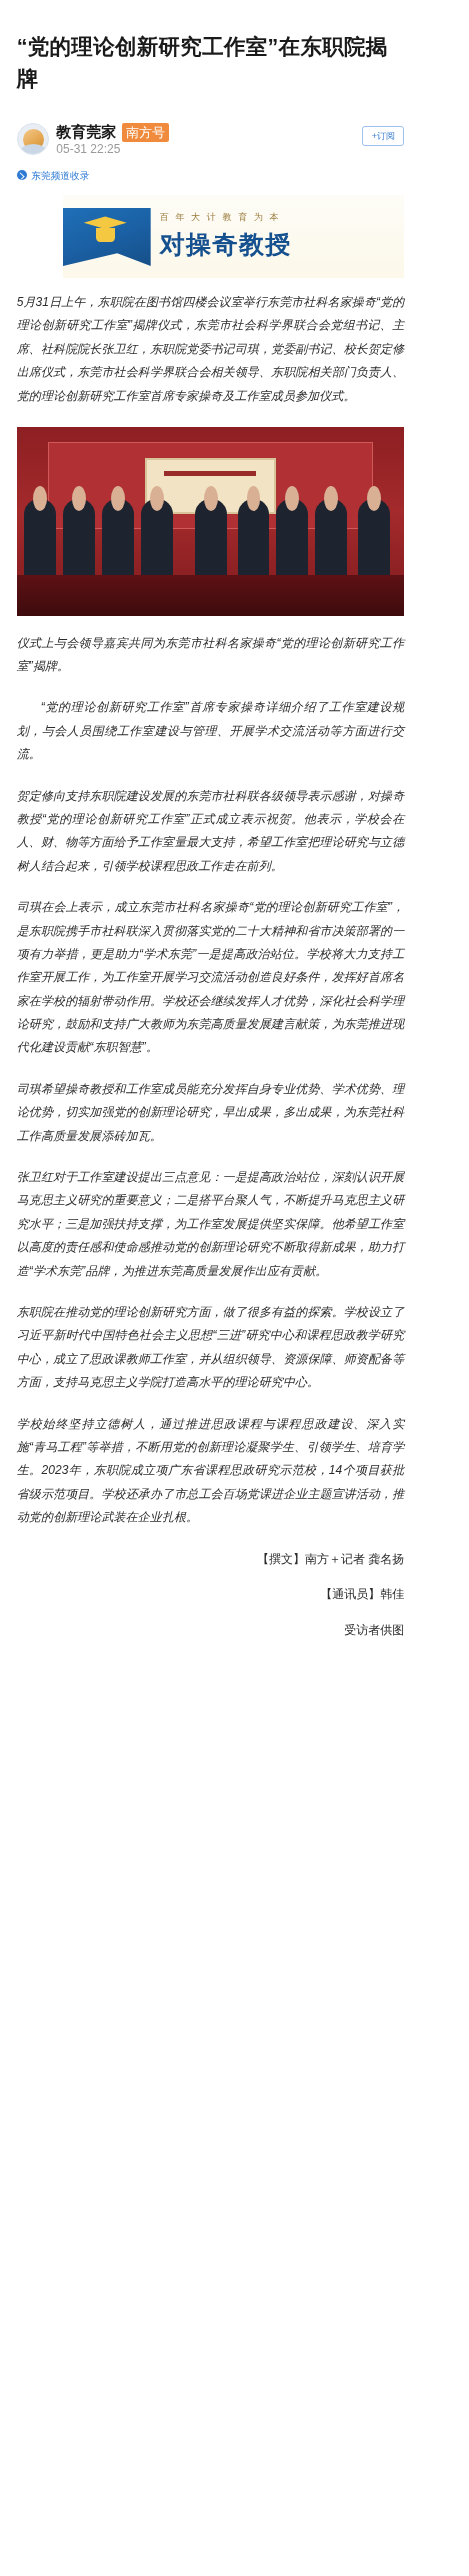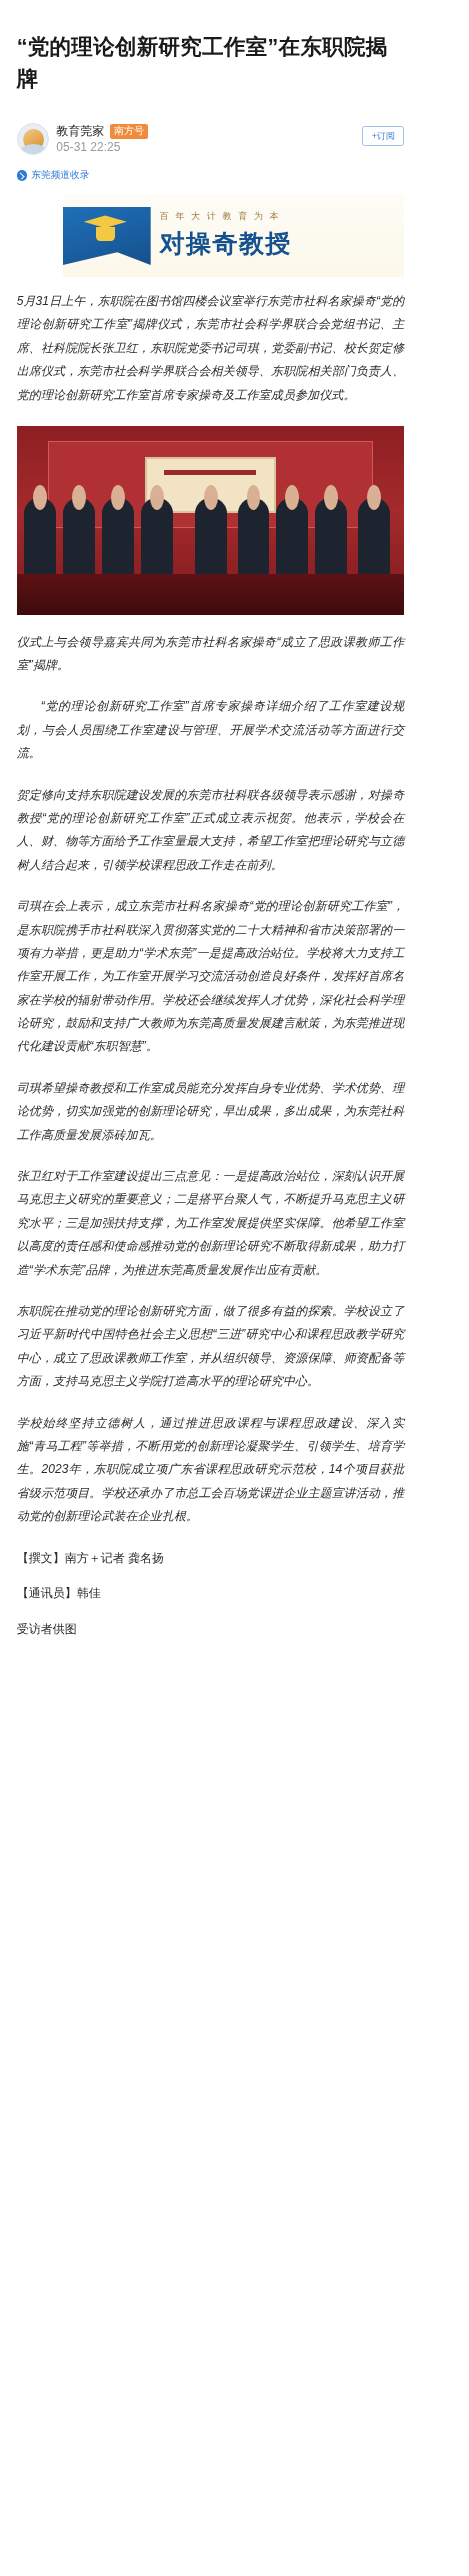--- a/index.html
+++ b/index.html
@@ -65,33 +65,32 @@
     flex: 1 1 auto;
     padding-left: 7.6px;
     min-width: 0;
   }
   .acct-name-line {
     display: flex;
     align-items: center;
     gap: 5.6px;
   }
   .acct-name {
-    font-size: 12px;
-    font-weight: normal;
+    font-size: 15px;
+    font-weight: bold;
     color: #1a1a1a;
   }
   .acct-badge {
-    font-size: 10px;
+    font-size: 13px;
     color: #ffffff;
     background: #f08a3c;
     border-radius: 2.1px;
     padding: 1.4px 4.2px;
     line-height: 1.2;
     white-space: nowrap;
-    font-family: Liberation Mono, monospace;
   }
   .acct-time {
     font-size: 12px;
     color: #9a9a9a;
     margin-top: 0;
   }
   .subscribe-btn {
     flex: 0 0 auto;
     margin-top: 2.8px;
     font-size: 9px;
@@ -101,21 +100,20 @@
     padding: 2.8px 8.3px;
     background: #ffffff;
     cursor: pointer;
     white-space: nowrap;
     text-align: right;
   }
 
   
   .source-row {
     display: flex;
-    align-items: center;
     gap: 4.2px;
     padding: 7px 16.7px 9.7px 16.7px;
   }
   .source-icon {
     width: 10.4px;
     height: 10.4px;
     border-radius: 50%;
     background: #2f7bd4;
     position: relative;
     flex: 0 0 auto;
@@ -271,20 +269,21 @@
 
   
   .credits {
     padding: 0 16.7px;
   }
   .credits p {
     font-size: 12px;
     line-height: 1.95;
     color: #2b2b2b;
     margin: 0 0 12.5px 0;
+    text-align: right;
   }
   .credit-final {
     font-size: 11.8px;
     color: #3a3a3a;
     margin-top: 7px;
   }
 </style>
 </head>
 <body>
 
@@ -338,21 +337,21 @@
           <i></i>
           <i></i>
           <i></i>
           <i></i>
       </div>
       <div class="photo-table"></div>
     </div>
   </div>
 
   <div class="body-text">
-    <p>仪式上与会领导嘉宾共同为东莞市社科名家操奇“成立了思政课教师工作室”揭牌。</p>
+    <p>仪式上与会领导嘉宾共同为东莞市社科名家操奇“党的理论创新研究工作室”揭牌。</p>
     <p class="indent">“党的理论创新研究工作室”首席专家操奇详细介绍了工作室建设规划，与会人员围绕工作室建设与管理、开展学术交流活动等方面进行交流。</p>
     <p>贺定修向支持东职院建设发展的东莞市社科联各级领导表示感谢，对操奇教授“党的理论创新研究工作室”正式成立表示祝贺。他表示，学校会在人、财、物等方面给予工作室量最大支持，希望工作室把理论研究与立德树人结合起来，引领学校课程思政工作走在前列。</p>
     <p>司琪在会上表示，成立东莞市社科名家操奇“党的理论创新研究工作室”，是东职院携手市社科联深入贯彻落实党的二十大精神和省市决策部署的一项有力举措，更是助力“学术东莞”一是提高政治站位。学校将大力支持工作室开展工作，为工作室开展学习交流活动创造良好条件，发挥好首席名家在学校的辐射带动作用。学校还会继续发挥人才优势，深化社会科学理论研究，鼓励和支持广大教师为东莞高质量发展建言献策，为东莞推进现代化建设贡献“东职智慧”。</p>
     <p>司琪希望操奇教授和工作室成员能充分发挥自身专业优势、学术优势、理论优势，切实加强党的创新理论研究，早出成果，多出成果，为东莞社科工作高质量发展添砖加瓦。</p>
     <p>张卫红对于工作室建设提出三点意见：一是提高政治站位，深刻认识开展马克思主义研究的重要意义；二是搭平台聚人气，不断提升马克思主义研究水平；三是加强扶持支撑，为工作室发展提供坚实保障。他希望工作室以高度的责任感和使命感推动党的创新理论研究不断取得新成果，助力打造“学术东莞”品牌，为推进东莞高质量发展作出应有贡献。</p>
     <p>东职院在推动党的理论创新研究方面，做了很多有益的探索。学校设立了习近平新时代中国特色社会主义思想“三进”研究中心和课程思政教学研究中心，成立了思政课教师工作室，并从组织领导、资源保障、师资配备等方面，支持马克思主义学院打造高水平的理论研究中心。</p>
     <p>学校始终坚持立德树人，通过推进思政课程与课程思政建设、深入实施“青马工程”等举措，不断用党的创新理论凝聚学生、引领学生、培育学生。2023年，东职院成立项广东省课程思政研究示范校，14个项目获批省级示范项目。学校还承办了市总工会百场党课进企业主题宣讲活动，推动党的创新理论武装在企业扎根。</p>
   </div>
 
   <div class="credits">

